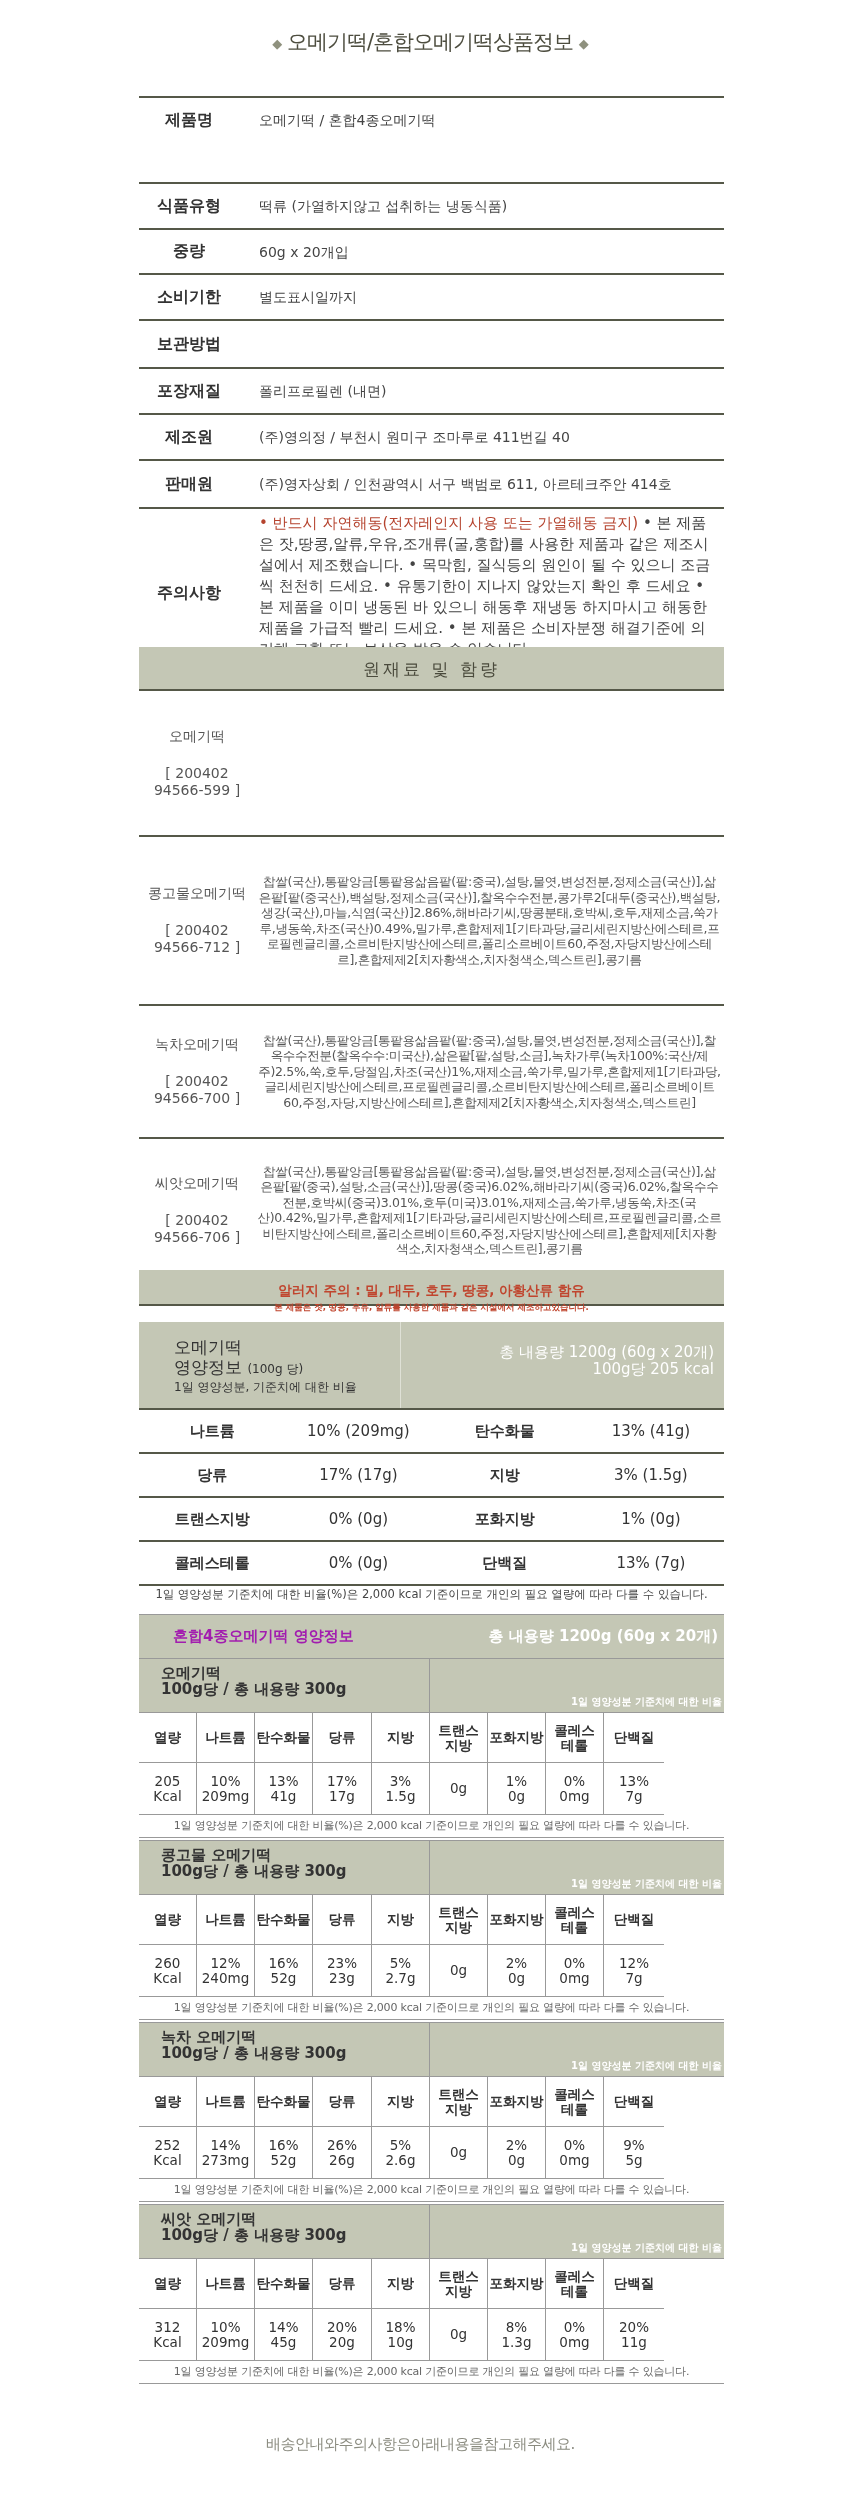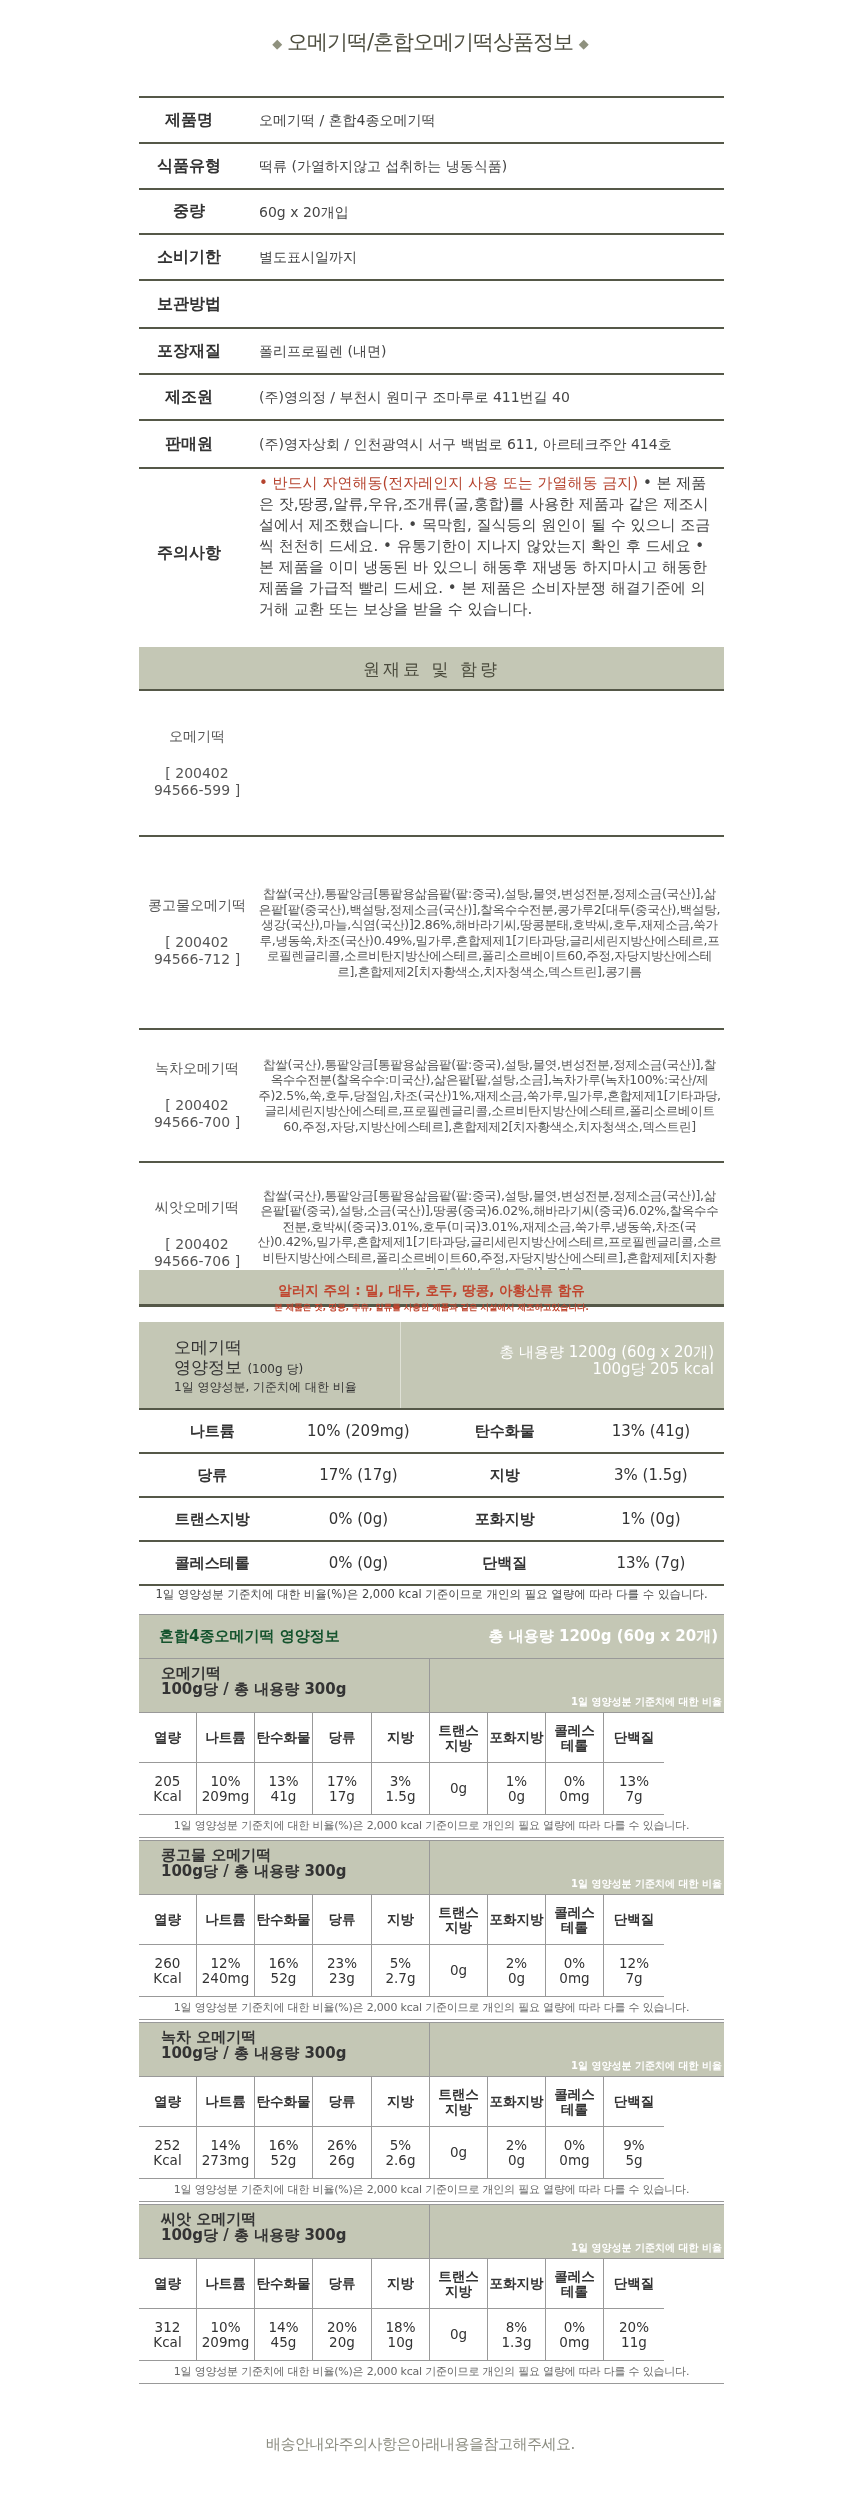--- a/index.html
+++ b/index.html
@@ -9,56 +9,56 @@
   .wrap { position: absolute; left: 139px; width: 585px; }
 
   .title { position: absolute; top: 28px; left: 0; width: 860px; text-align: center; font-size: 21px; color: #4d4d3f; letter-spacing: -1px; }
   .title .dia { color: #8f917e; font-size: 13px; vertical-align: middle; }
 
   
   .info { top: 96px; }
   .info-row { display: flex; border-top: 2px solid #555848; align-items: center; }
   .info-row .lab { width: 100px; text-align: center; font-size: 16px; color: #333; font-weight: bold; }
   .info-row .val { flex: 1; padding-left: 20px; font-size: 14px; color: #444; line-height: 16px; }
-  .r1 { height: 46px; } .r2 { height: 46px; } .r3 { height: 45px; } .r4 { height: 46px; } .r5 { height: 48px; } .r6 { height: 46px; } .r7 { height: 46px; } .r8 { height: 48px; }
+  .r1 { height: 46px; } .r2 { height: 46px; margin-top: 40px; } .r3 { height: 45px; } .r4 { height: 46px; } .r5 { height: 48px; } .r6 { height: 46px; } .r7 { height: 46px; } .r8 { height: 48px; }
   .r9 { height: 170px; align-items: flex-start; overflow: hidden; }
   .r9 .lab { align-self: center; }
   .r9 .val { padding-top: 4px; font-size: 15px; line-height: 21px; padding-right: 4px; }
   .red { color: #b5432e; }
 
   .band { background: #c4c7b5; }
   .ing-head { position: absolute; top: 647px; height: 44px; text-align: center; line-height: 44px; font-size: 17px; color: #4a4a3c; letter-spacing: 3px; border-bottom: 2px solid #555848; }
 
   .ing { top: 691px; }
   .ing-row { display: flex; border-bottom: 2px solid #555848; align-items: center; }
   .ing-row .nm { width: 116px; text-align: center; font-size: 14px; color: #555; line-height: 17px; }
   .ing-row .nm .code { display: block; margin-top: 20px; }
   .ing-row .tx { flex: 1; text-align: center; font-size: 12.5px; color: #555; line-height: 15.5px; padding: 0 2px; letter-spacing: -0.3px; }
-  .ing-row.i1 { height: 146px; } .ing-row.i2 { height: 193px; } .ing-row.i3 { height: 133px; } .ing-row.i4 { height: 144px; }
+  .ing-row.i1 { height: 146px; } .ing-row.i2 { height: 169px; } .ing-row.i3 { height: 133px; } .ing-row.i4 { height: 144px; }
 
   .allergy { position: absolute; top: 1270px; height: 36px; text-align: center; border-bottom: 2px solid #555848; }
   .allergy .a1 { color: #c0452e; font-size: 13.5px; font-weight: bold; margin-top: 12px; }
   .allergy .a2 { color: #c0452e; font-size: 8.5px; font-weight: bold; margin-top: 2px; }
 
   .n1-head { position: absolute; top: 1322px; height: 86px; display: flex; }
   .n1-head .l { width: 262px; padding: 16px 0 0 35px; color: #333; border-right: 1px solid #dfe1d6; }
   .n1-head .l .t1 { font-size: 17px; line-height: 19px; }
   .n1-head .l .t2 { font-size: 17px; line-height: 21px; }
   .n1-head .l .t2 small { font-size: 12px; }
   .n1-head .l .t3 { font-size: 12px; line-height: 15px; }
   .n1-head .r { flex: 1; text-align: right; padding: 22px 10px 0 0; color: #fff; font-size: 15px; line-height: 17px; }
 
   .n1 { top: 1408px; border-top: 2px solid #555848; }
   .n1-row { display: flex; height: 44px; border-bottom: 2px solid #555848; align-items: center; }
   .n1-row div { flex: 1; text-align: center; font-size: 15px; color: #333; }
   .n1-row .k { font-weight: bold; }
   .n1-note { position: absolute; top: 1589px; height: 24px; text-align: center; font-size: 11.5px; color: #444; line-height: 11px; overflow: hidden; }
 
   .mix-head { position: absolute; top: 1614px; height: 44px; display: flex; align-items: center; border-top: 1px solid #999; }
-  .mix-head .l { flex: 1; padding-left: 20px; font-size: 15px; font-weight: bold; color: #14532d; }
+  .mix-head .l { flex: 1; padding-left: 34px; font-size: 15px; font-weight: bold; color: #a21caf; }
   .mix-head .r { padding-right: 6px; font-size: 15px; color: #fff; font-weight: bold; }
 
   .prod { position: absolute; }
   .prod .ph { display: flex; height: 55px; border-top: 1px solid #999; border-bottom: 1px solid #999; }
   .prod .ph .l { width: 291px; background: #c4c7b5; padding: 6px 0 0 22px; font-size: 15px; line-height: 16px; color: #333; font-weight: bold; border-right: 1px solid #999; }
   .prod .ph .r { flex: 1; background: #c4c7b5; color: #fff; font-size: 10px; font-weight: bold; text-align: right; padding: 36px 2px 0 0; }
   .prod .tbl { display: grid; grid-template-columns: 58px 58px 58px 59px 58px 58px 58px 58px 60px; }
   .prod .tbl div { border-right: 1px solid #999; border-bottom: 1px solid #999; display: flex; align-items: center; justify-content: center; text-align: center; font-size: 13.5px; line-height: 15px; color: #333; background: #fff; }
   .prod .tbl div:nth-child(9n) { border-right: none; }
   .prod .tbl .hd { height: 50px; font-weight: bold; font-size: 13.5px; }

